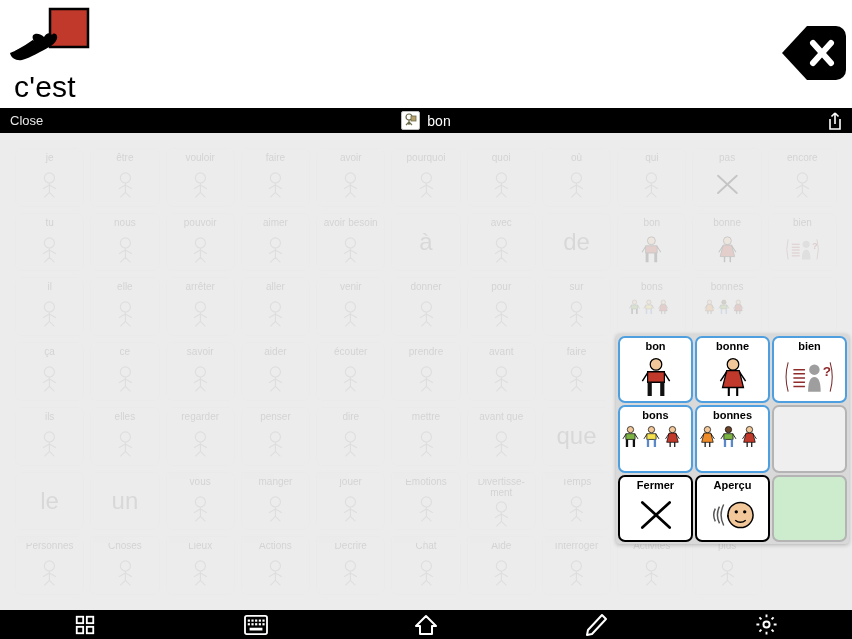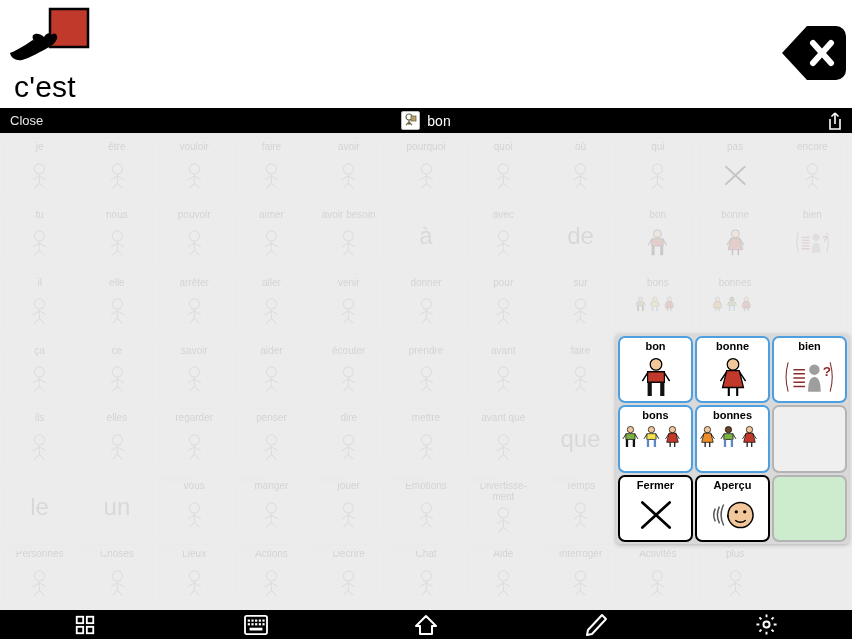--- a/index.html
+++ b/index.html
@@ -63,21 +63,21 @@
   #keyboard {
     position: absolute; left: 0; top: 133px; width: 852px; height: 477px;
     background: #ececec;
   }
   #grid {
     position: absolute; inset: 0;
     display: grid;
     grid-template-columns: repeat(11, 1fr);
     grid-template-rows: repeat(7, 1fr);
     gap: 0;
-    padding: 1px;
+    padding: 12px;
   }
   .cell {
     position: relative;
     margin: 3px;
     border-radius: 7px;
     background: #f0f0f0;
     border: 1px solid #e2e2e2;
     display: flex; flex-direction: column; align-items: center;
     overflow: hidden;
     opacity: .16;

